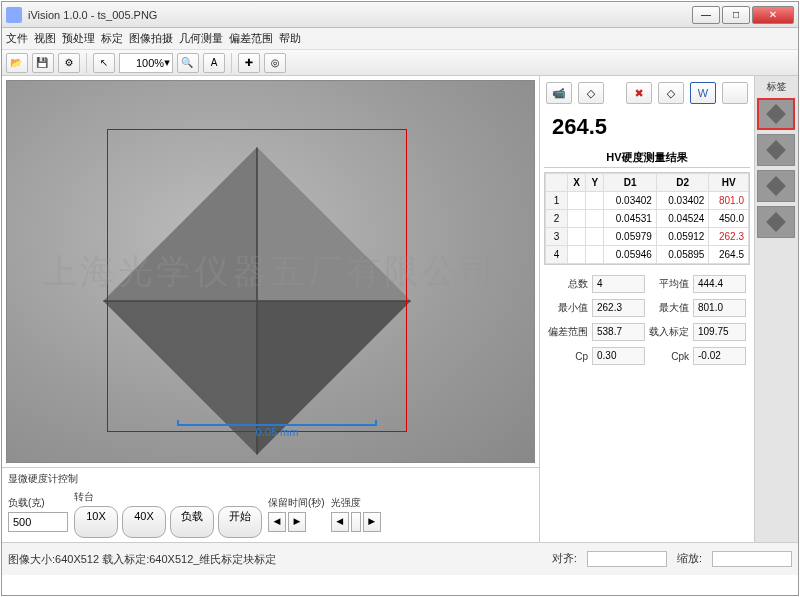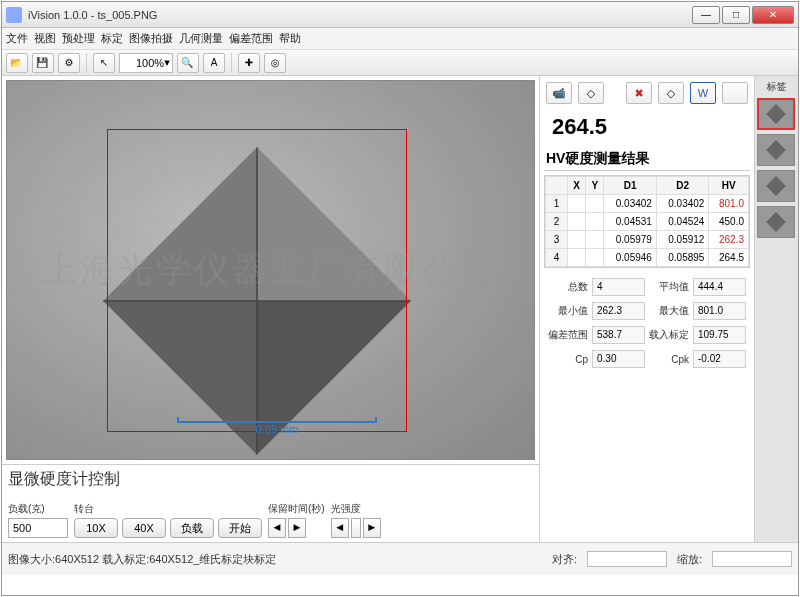--- a/index.html
+++ b/index.html
@@ -21,53 +21,53 @@
 .leftcol{width:556px;display:flex;flex-direction:column;border-right:1px solid #ccc}
 .imgview{flex:1;position:relative;background:#aaa;margin:4px;border:1px solid #888;overflow:hidden}
 .indent-img{position:absolute;inset:0;background:radial-gradient(ellipse at 40% 40%,#bbb,#9a9a9a 60%,#888)}
 .pyramid{position:absolute;left:90px;top:60px;width:320px;height:320px}
 .pyramid svg{width:100%;height:100%}
 .redbox{position:absolute;left:100px;top:48px;width:300px;height:303px;border:1px solid #d00}
 .scalebar{position:absolute;left:170px;bottom:24px;width:200px;text-align:center;color:#2a7ad4;font-size:13px}
 .scalebar .bar{height:6px;border-left:2px solid #2a7ad4;border-right:2px solid #2a7ad4;border-bottom:2px solid #2a7ad4}
 .watermark{position:absolute;inset:0;display:flex;align-items:center;justify-content:center;color:rgba(150,150,150,.35);font-size:34px;letter-spacing:4px;pointer-events:none}
 .hwctrl{border-top:1px solid #ccc;padding:4px 6px}
-.hwctrl .lbl{font-size:16px;color:#333;margin-bottom:12px}
+.hwctrl .lbl{font-size:10px;color:#333;margin-bottom:4px}
 .hwrow{display:flex;gap:6px;align-items:center}
 .hwrow .col{display:flex;flex-direction:column;gap:2px}
 .hwrow .lab{font-size:10px;color:#333}
-.hwbtn{height:20px;border:1px solid #aaa;background:linear-gradient(#fdfdfd,#e6e6e6);padding:0 8px;border-radius:4px;text-align:center;line-height:18px;min-width:44px}
+.hwbtn{height:32px;border:1px solid #aaa;background:linear-gradient(#fdfdfd,#e6e6e6);padding:0 8px;border-radius:10px;text-align:center;line-height:18px;min-width:44px}
 .hwbox{height:20px;border:1px solid #aaa;background:#fff;padding:0 4px;line-height:18px;min-width:60px}
 .navbtns{display:flex;gap:2px}
 .navbtn{width:18px;height:20px;border:1px solid #aaa;background:linear-gradient(#fff,#eee);text-align:center;line-height:17px;font-size:9px}
 .rightcol{flex:1;display:flex}
 .rpanel{flex:1;display:flex;flex-direction:column;padding:4px;gap:4px}
 .riconrow{display:flex;gap:6px;justify-content:flex-start;padding:2px}
 .ricon{width:26px;height:22px;border:1px solid #bbb;background:linear-gradient(#fff,#eee);border-radius:2px;text-align:center;line-height:20px;font-size:11px}
 .bigval{font-size:22px;font-weight:bold;padding:4px 8px}
-.restitle{text-align:left;font-weight:bold;font-size:14px;padding:2px;border-bottom:1px solid #ccc}
+.restitle{text-align:center;font-weight:bold;font-size:11px;padding:2px;border-bottom:1px solid #ccc}
 .restable{border:1px solid #ccc;background:#fff;flex:0 0 auto}
 .restable table{width:100%;border-collapse:collapse}
 .restable th,.restable td{border:1px solid #ddd;padding:2px 4px;font-size:10px;text-align:right;height:18px}
 .restable th{background:#f4f4f4;text-align:center}
 .restable td.rownum{background:#f4f4f4;text-align:center;width:22px}
 .red{color:#d02020}
 .tabrow{display:flex;border-bottom:1px solid #bbb;margin-top:6px}
 .tab{padding:3px 8px;border:1px solid #bbb;border-bottom:none;background:#eee;font-size:10px;margin-right:-1px}
 .tab.active{background:#fff}
 .stats{padding:6px 4px;display:grid;grid-template-columns:auto 1fr auto 1fr;gap:6px 4px;align-items:center}
 .stats .sl{text-align:right;font-size:10px;color:#333}
 .stats .sv{height:18px;border:1px solid #ccc;background:#f8f8f8;padding:0 4px;line-height:16px;font-size:10px}
 .thumbcol{width:44px;background:#e4e4e4;border-left:1px solid #ccc;padding:4px 2px;display:flex;flex-direction:column;gap:4px}
 .thumbcol .thlbl{font-size:10px;text-align:center;color:#333}
 .thumb{width:38px;height:32px;border:1px solid #888;background:#999;position:relative}
 .thumb.sel{border:2px solid #d33}
 .thumb::after{content:"";position:absolute;left:50%;top:50%;width:14px;height:14px;background:#666;transform:translate(-50%,-50%) rotate(45deg)}
 .statusbar{height:22px;border-top:1px solid #ccc;background:#f4f4f4;display:flex;align-items:center;padding:16px 6px;gap:20px;font-size:10px;color:#333}
-.statusbar .right{margin-left:auto;display:flex;gap:10px;align-items:center}
+.statusbar .right{margin-left:auto;display:flex;gap:10px;align-items:flex-start}
 .statusbar .sbx{border:1px solid #bbb;background:#fff;height:16px;width:80px}
 </style>
 </head>
 <body>
 
 <div class="outer-border">
 <div class="titlebar">
  <div class="app-icon"></div>
  <div class="title">iVision 1.0.0 - ts_005.PNG</div>
  <div class="winbtns">

